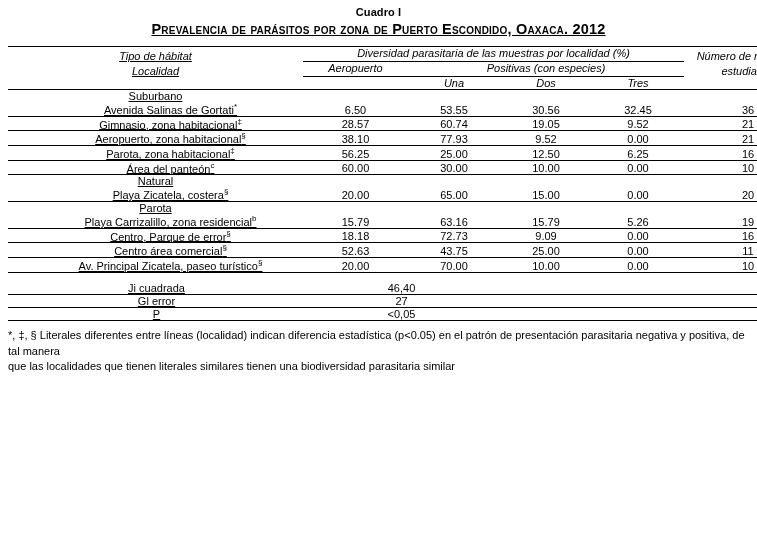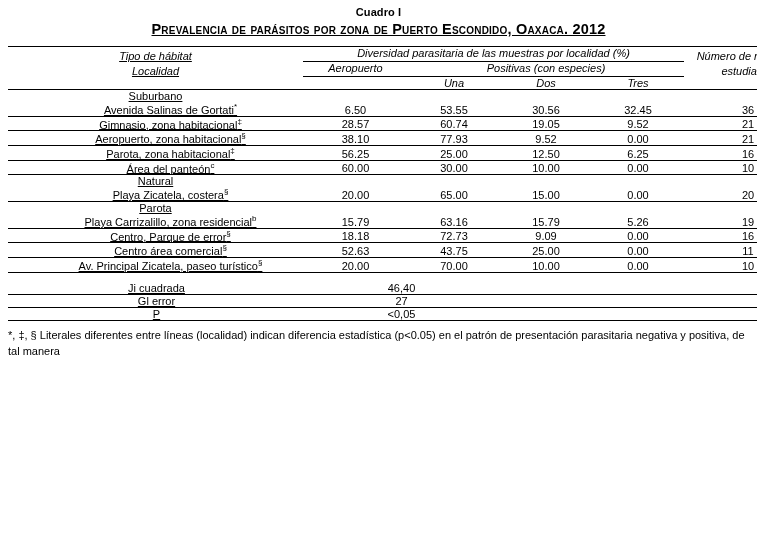--- a/index.html
+++ b/index.html
@@ -279,15 +279,16 @@
       <td colspan="2" class="c">&lt;0,05</td>
       <td></td>
           <td></td>
           <td></td>
     </tr>
   </tbody>
     </table>
 
   <div class="footnote">
     <p>*, ‡, § Literales diferentes entre líneas (localidad) indican diferencia estadística (p&lt;0.05) en el patrón de presentación parasitaria negativa y positiva, de tal manera</p>
+    <p>que las localidades que tienen literales similares tienen una biodiversidad parasitaria similar</p>
   </div>
 
 </div>
 
 </body></html>

